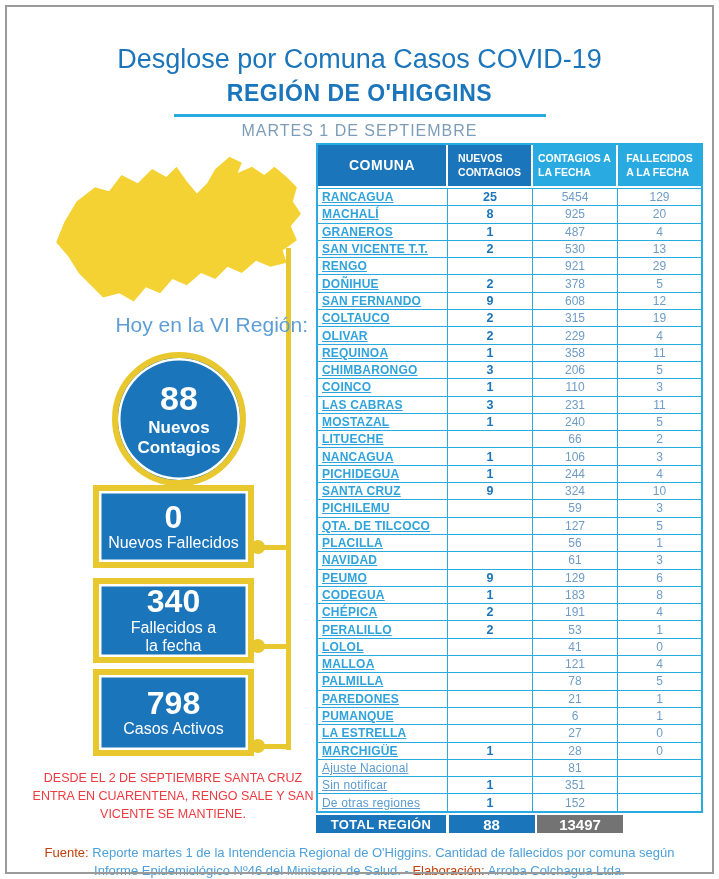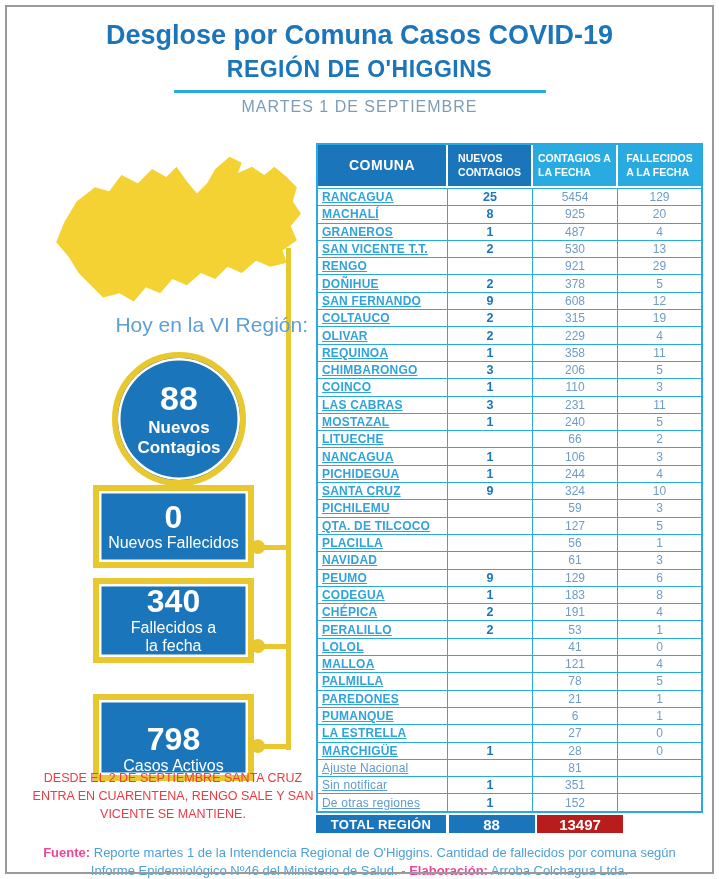--- a/index.html
+++ b/index.html
@@ -4,21 +4,21 @@
 <style>
   html,body { margin:0; padding:0; }
   body {
     width:719px; height:879px; position:relative; overflow:hidden;
     background:#ffffff; font-family:"Liberation Sans", sans-serif;
   }
   .frame { position:absolute; inset:5px; border:2px solid #9a9a9a; pointer-events:none; z-index:50; }
 
   
   .header { position:absolute; top:20px; left:0; width:719px; text-align:center; }
-  .title    { font-size:27px; font-weight:bold; color:#1b75bb; }
+  .title    { font-size:27px; font-weight:normal; color:#1b75bb;margin-top:24px; }
   .subtitle { font-size:23px; font-weight:bold; color:#1b75bb; margin-top:5px; letter-spacing:0.5px; }
   .divider  { width:372px; height:3px; background:#29abe2; margin:7px auto 5px auto; }
   .date     { font-size:16px; color:#7d9cb8; letter-spacing:1px; }
 
   
   .map-svg { position:absolute; left:46px; top:140px; width:258px; height:170px; }
   .hoy { position:absolute; left:38px; top:313px; width:270px; text-align:right;
          font-size:21px; color:#5e9ed6; }
   .vline { position:absolute; left:286px; top:248px; width:5px; height:502px; background:#e9c82f; }
   .hline { position:absolute; left:258px; width:33px; height:5px; background:#e9c82f; }
@@ -36,21 +36,21 @@
   .circle .lbl { font-size:17px; font-weight:bold; line-height:1.12; white-space:pre-line; }
 
   .stat-box {
     position:absolute; left:93px; width:161px; box-sizing:border-box;
     background:#1b75bb; border:6px solid #e9c82f; box-shadow:inset 0 0 0 2.5px #ffffff;
     display:flex; flex-direction:column; align-items:center; justify-content:center;
     color:#fff; text-align:center;
   }
   .box1 { top:485px; height:83px; }
   .box2 { top:578px; height:85px; }
-  .box3 { top:694px; height:87px;justify-content:flex-end; }
+  .box3 { top:669px; height:87px; }
   .stat-box .val { font-size:32px; font-weight:bold; line-height:1.05; }
   .stat-box .lbl { font-size:16px; font-weight:normal; line-height:1.15; white-space:pre-line; }
 
   .alert { position:absolute; left:32px; top:769px; width:282px; text-align:center;
            font-size:12.5px; font-weight:normal; color:#ee3a40; line-height:1.45; }
 
   
   .table-wrap { position:absolute; left:316px; top:143px; width:387px; }
   .table-main { border:2.5px solid #29abe2; box-sizing:border-box; background:#fff; }
   .t-head { display:grid; grid-template-columns:130px 85px 85px 1fr; height:41px; border-bottom:2px solid #ffffff; }
@@ -69,26 +69,26 @@
   .c.name { padding-left:4px; font-weight:bold; color:#2fa3dc; font-size:12px; letter-spacing:0.2px;text-decoration:underline; }
   .c.num  { justify-content:center; font-size:12px; }
   .c.nuevos { color:#1b75bb; font-weight:bold; font-size:12.5px; }
   .c.hist   { color:#6f9cc6; }
   .t-row.plain .name { font-weight:normal; color:#5b9bd0; }
 
   .total-row { display:grid; grid-template-columns:130px 86px 86px; gap:2.5px; margin-top:2.5px; height:18px; }
   .tc { display:flex; align-items:center; justify-content:center; color:#fff; font-weight:bold; }
   .tc.label { background:#1b75bb; font-size:13px; letter-spacing:0.3px; }
   .tc.n1 { background:#1b75bb; font-size:15px; }
-  .tc.n2 { background:#b91c1c; font-size:15px; }
+  .tc.n2 { background:#737373; font-size:15px; }
 
   
   .footer { position:absolute; left:30px; top:844px; width:659px; text-align:center;
             font-size:13px; color:#4da0d9; line-height:1.35; }
-  .footer .b { font-weight:bold; color:#ec4899; }
+  .footer .b { font-weight:normal; color:#c2410c; }
 </style>
 </head>
 <body>
 
 <div class="frame"></div>
 
 <div class="header">
   <div class="title">Desglose por Comuna Casos COVID-19</div>
   <div class="subtitle">REGIÓN DE O'HIGGINS</div>
   <div class="divider"></div>

